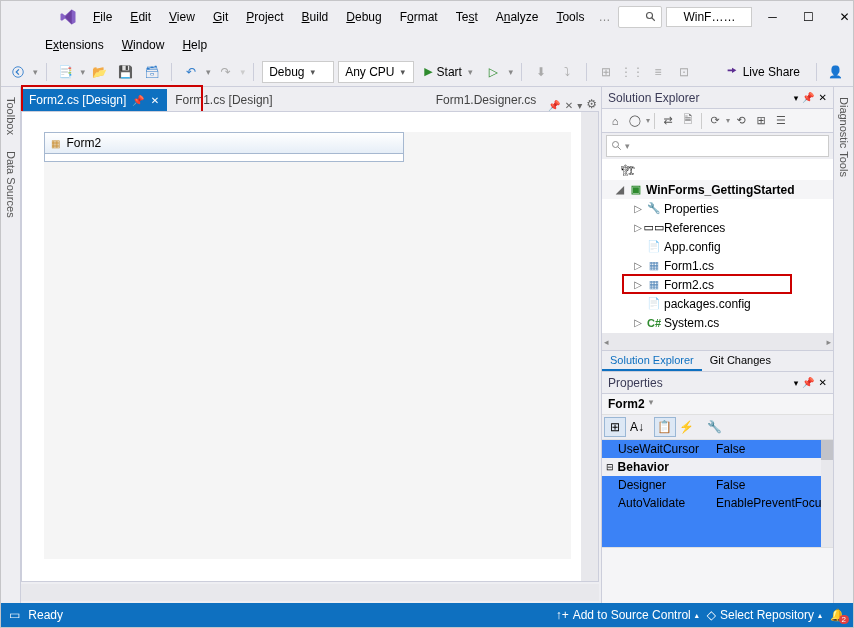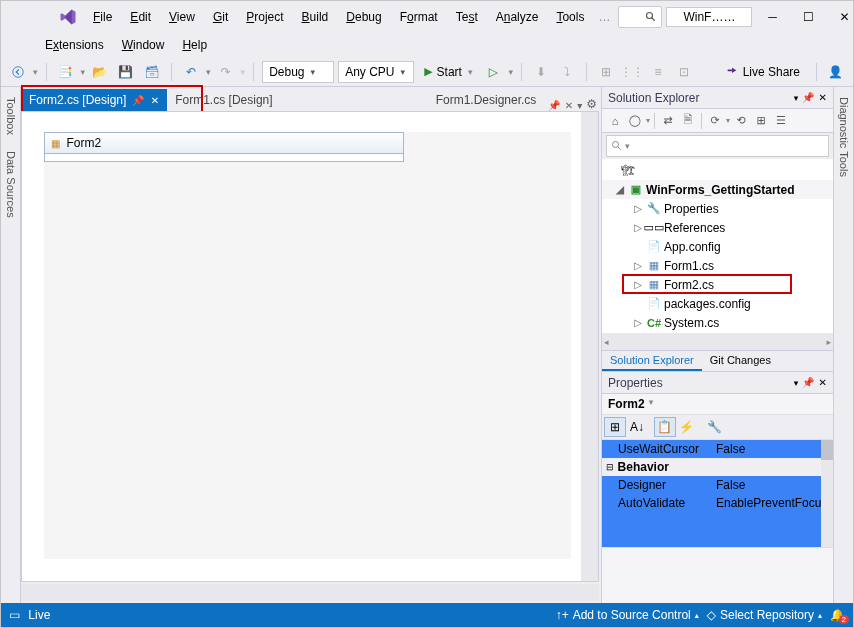--- a/index.html
+++ b/index.html
@@ -356,21 +356,21 @@
     </div>
   </div>
 
   <div class="right-tabs">
     <div class="vtab">Diagnostic Tools</div>
   </div>
 </div>
 
 <div class="statusbar">
   <span>▭</span>
-  <span>Live</span>
+  <span>Ready</span>
   <div class="spacer"></div>
   <div class="sb-item">
       <span>↑+</span>
       <span>Add to Source Control</span>
       <span style="font-size:8px">▴</span>
     </div>
   <div class="sb-item">
       <span>◇</span>
       <span>Select Repository</span>
       <span style="font-size:8px">▴</span>

